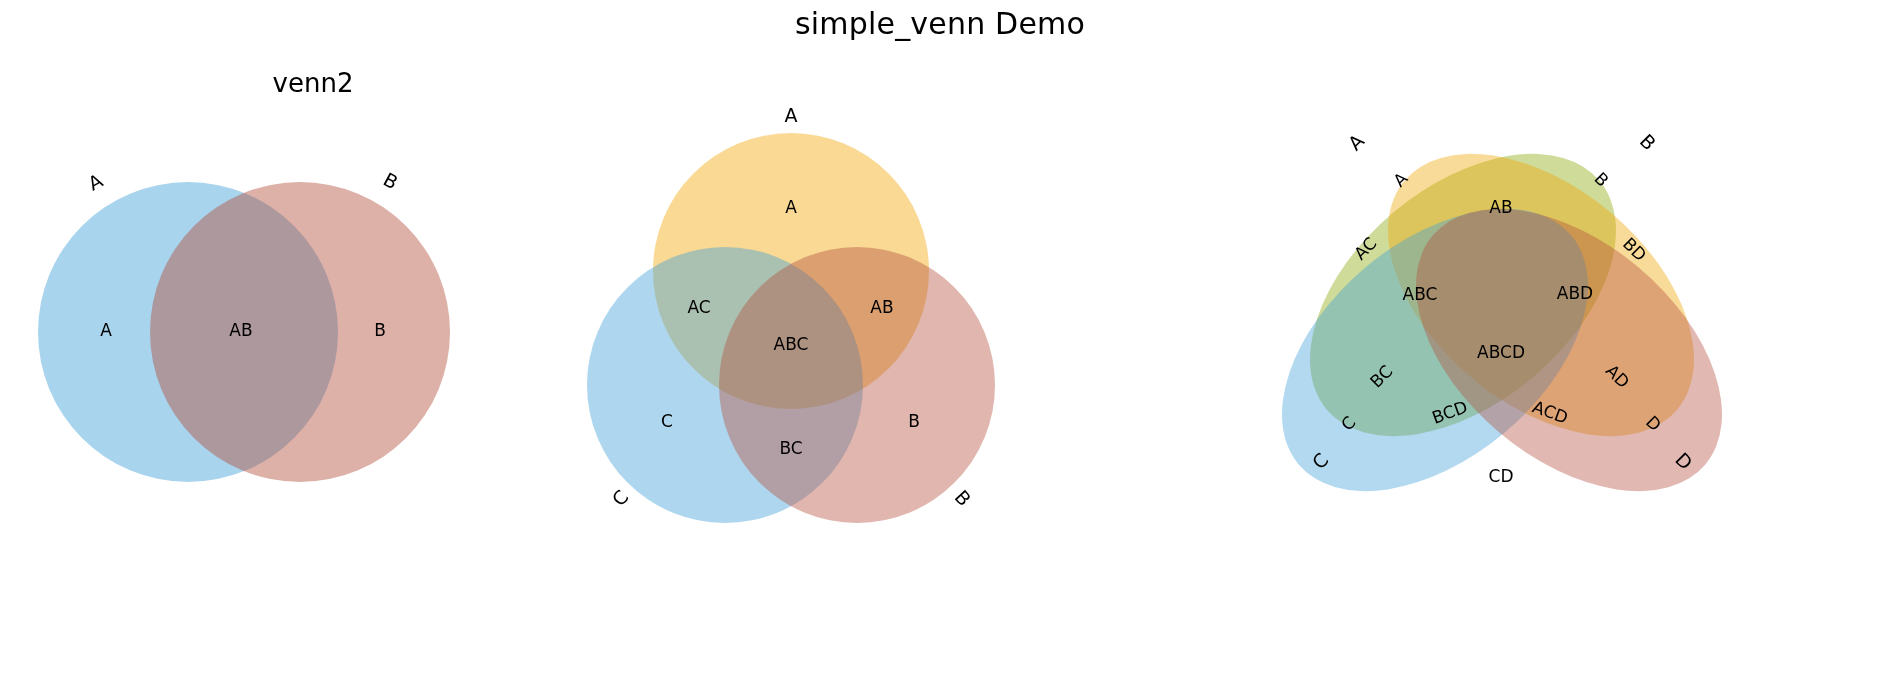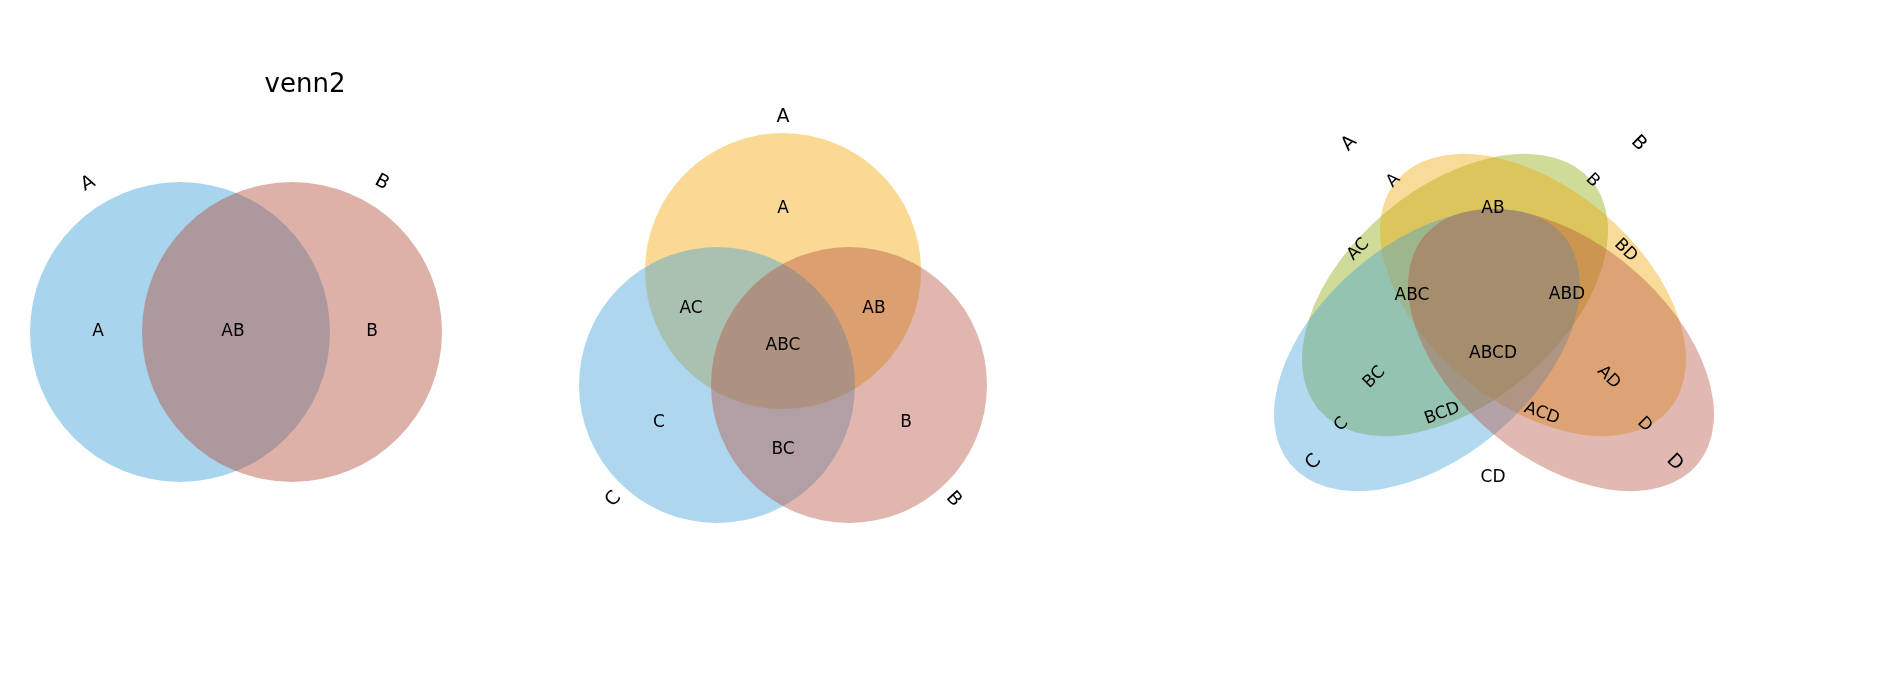--- a/index.html
+++ b/index.html
@@ -28,20 +28,21 @@
     width: 1880px;
     text-align: center;
     font-size: 30px;
     color: #000000;
     letter-spacing: 0.2px;
   }
   .panel {
     position: absolute;
     top: 60px;
     height: 600px;
+    margin-left: 8px;
   }
   .panel-title {
     position: absolute;
     top: 8px;
     left: 0;
     width: 100%;
     text-align: center;
     font-size: 26px;
     color: #000000;
   }
@@ -69,20 +70,21 @@
     fill: #000000;
     text-anchor: middle;
     dominant-baseline: middle;
   }
 </style>
 </head>
 <body>
 
 <div id="figure">
 
+  <div id="figure-title">simple_venn Demo</div>
 
   <div class="panel" id="panel-venn2">
     <div class="panel-title">venn2</div>
     <svg class="panel-canvas" viewBox="0 0 610 600" width="610" height="600">
       <g>
         <circle cx="180" cy="272" r="150" fill="#3f9fd8" fill-opacity="0.45"></circle>
         <circle cx="292" cy="272" r="150" fill="#b4503f" fill-opacity="0.45"></circle>
       </g>
       <g>
         <text class="set-label" transform="translate(88,123) rotate(-28)">A</text>

